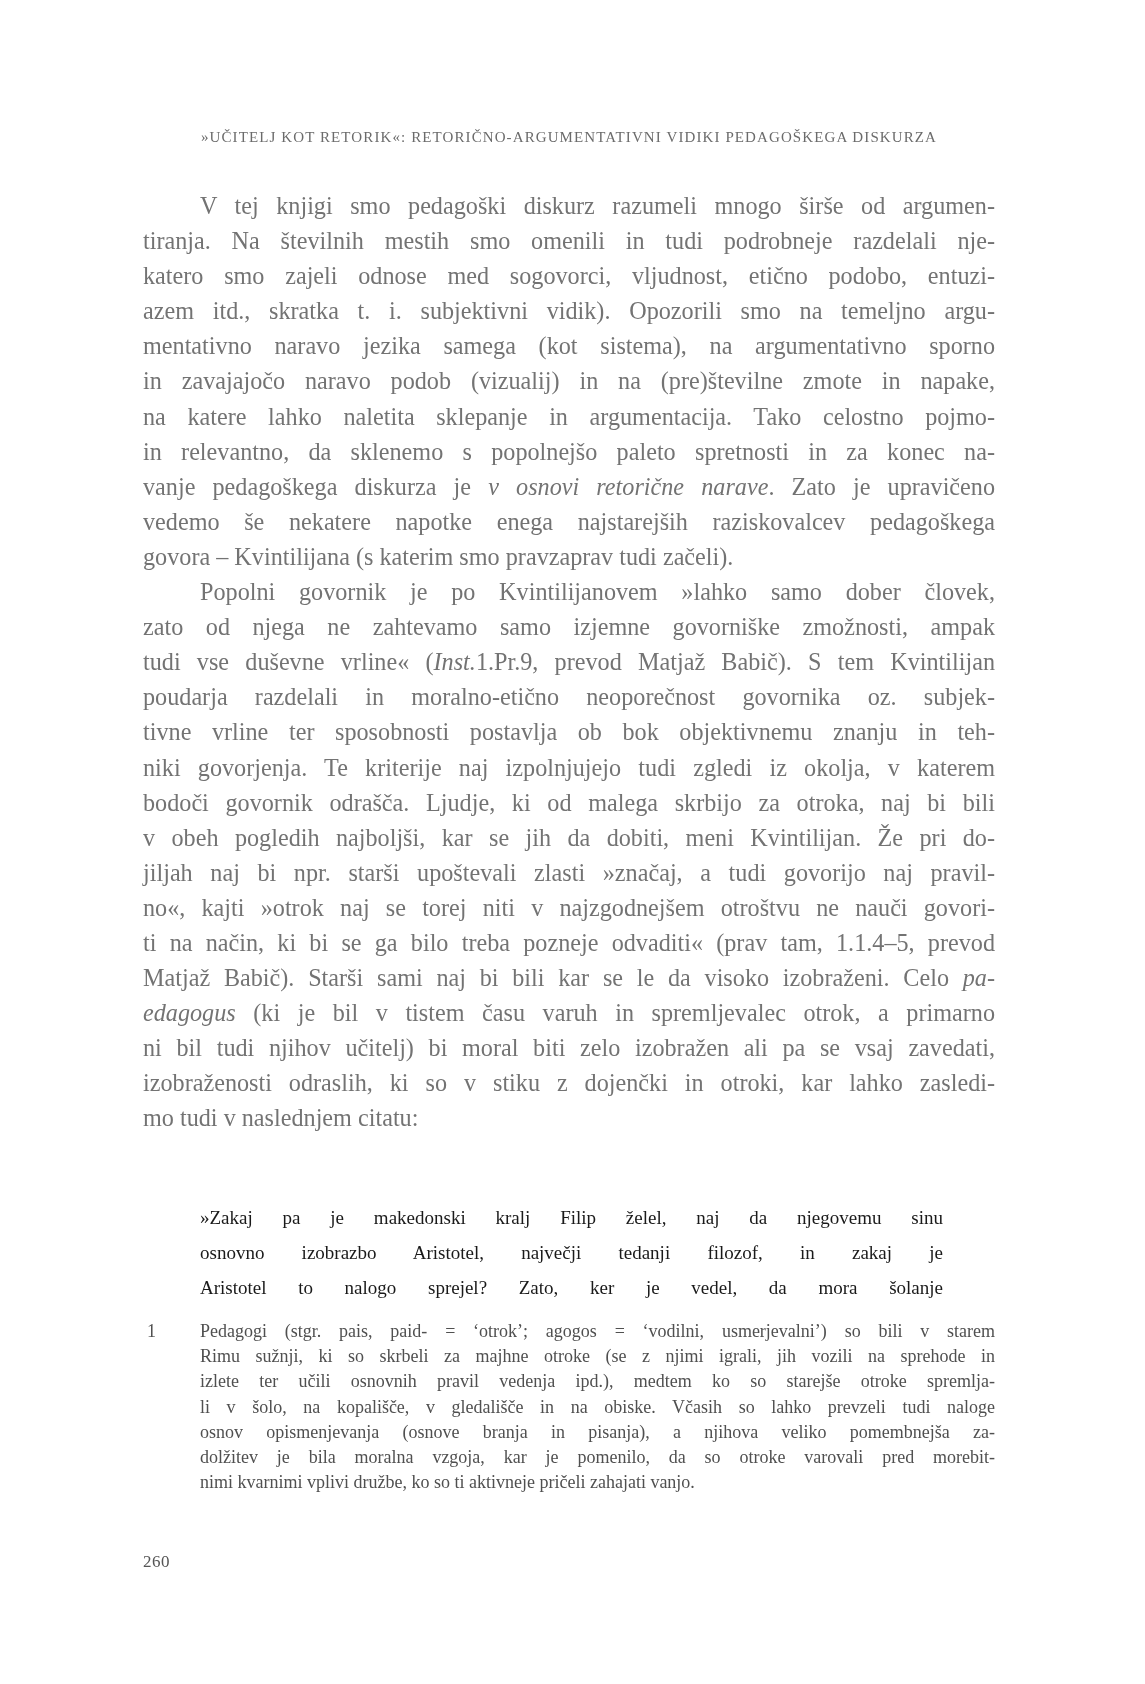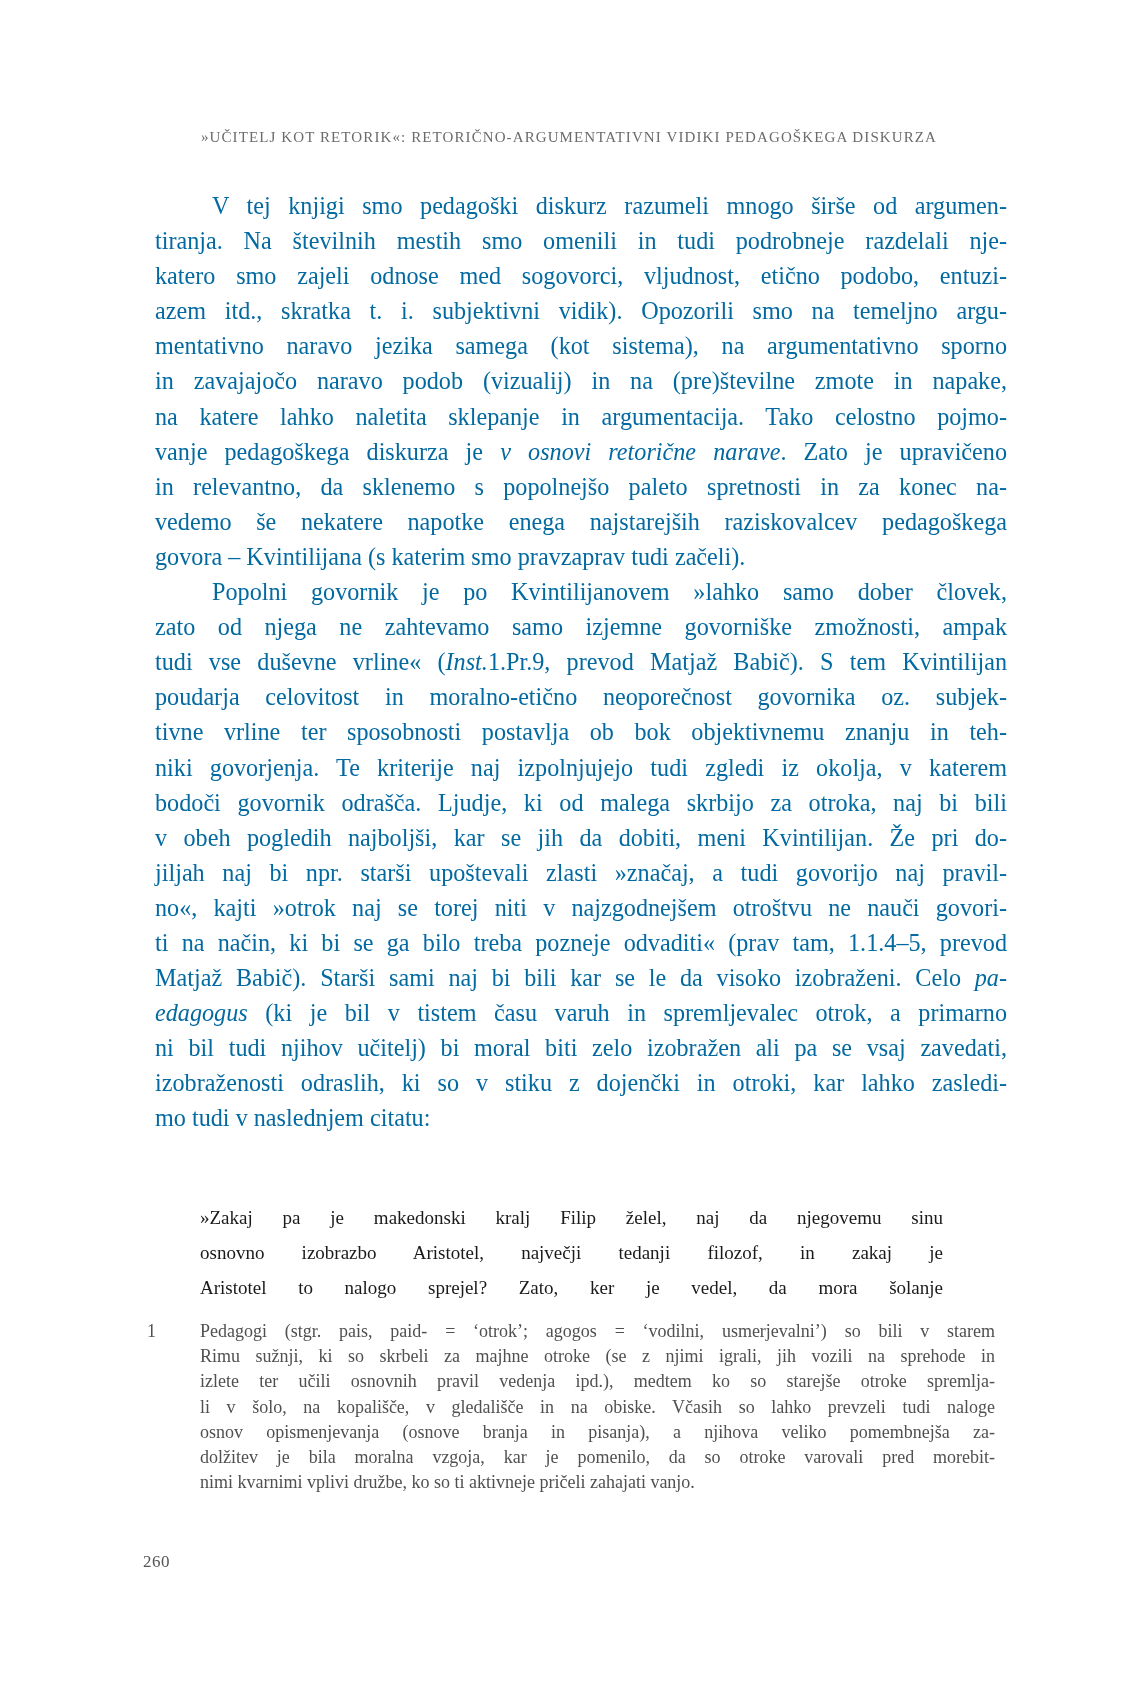--- a/index.html
+++ b/index.html
@@ -4,23 +4,22 @@
 <style>
   html, body { margin:0; padding:0; background:#ffffff; }
   body { width:1145px; height:1684px; position:relative; overflow:hidden; font-family:"Liberation Serif","DejaVu Serif",serif; color:#1e1e1e; }
   .running-head {
     position:absolute; left:143px; width:852px; top:129px;
     text-align:center; font-size:15px; letter-spacing:1.1px; color:#6b6b6b;
     white-space:nowrap;
   }
   .body-text {
     position:absolute; left:143px; width:852px; top:188px;
-    font-size:24.2px; line-height:35.1px; text-align:justify; color:#0369a1;
+    font-size:24.2px; line-height:35.1px; text-align:justify; color:#737373;
     hyphens:manual;
-    margin-left:12px;
   }
   .line { display:block; text-align:justify; text-align-last:justify; white-space:nowrap; }
   .line.last { text-align-last:left; }
   .quote {
     position:absolute; left:200px; width:743px; top:1200px;
     font-size:19px; line-height:35.1px; color:#1a1a1a;
   }
   .footnote {
     position:absolute; left:143px; width:852px; top:1319px;
     font-size:18px; line-height:25.2px; color:#505050;
@@ -40,30 +39,30 @@
 
 <div class="body-text">
   <div>
     <span class="line" style="padding-left:57px">V tej knjigi smo pedagoški diskurz razumeli mnogo širše od argumen-</span>
     <span class="line">tiranja. Na številnih mestih smo omenili in tudi podrobneje razdelali nje-</span>
     <span class="line">katero smo zajeli odnose med sogovorci, vljudnost, etično podobo, entuzi-</span>
     <span class="line">azem itd., skratka t. i. subjektivni vidik). Opozorili smo na temeljno argu-</span>
     <span class="line">mentativno naravo jezika samega (kot sistema), na argumentativno sporno</span>
     <span class="line">in zavajajočo naravo podob (vizualij) in na (pre)številne zmote in napake,</span>
     <span class="line">na katere lahko naletita sklepanje in argumentacija. Tako celostno pojmo-</span>
+    <span class="line">in relevantno, da sklenemo s popolnejšo paleto spretnosti in za konec na-</span>
     <span class="line"><span>vanje pedagoškega diskurza je </span><em>v osnovi retorične narave</em><span>. Zato je upravičeno</span></span>
-    <span class="line">in relevantno, da sklenemo s popolnejšo paleto spretnosti in za konec na-</span>
     <span class="line">vedemo še nekatere napotke enega najstarejših raziskovalcev pedagoškega</span>
     <span class="line last">govora – Kvintilijana (s katerim smo pravzaprav tudi začeli).</span>
   </div>
   <div>
     <span class="line" style="padding-left:57px">Popolni govornik je po Kvintilijanovem »lahko samo dober človek,</span>
     <span class="line">zato od njega ne zahtevamo samo izjemne govorniške zmožnosti, ampak</span>
     <span class="line"><span>tudi vse duševne vrline« (</span><em>Inst.</em><span>1.Pr.9, prevod Matjaž Babič). S tem Kvintilijan</span></span>
-    <span class="line">poudarja celovitost in moralno-etično neoporečnost govornika oz. subjek-</span>
+    <span class="line">poudarja razdelali in moralno-etično neoporečnost govornika oz. subjek-</span>
     <span class="line">tivne vrline ter sposobnosti postavlja ob bok objektivnemu znanju in teh-</span>
     <span class="line">niki govorjenja. Te kriterije naj izpolnjujejo tudi zgledi iz okolja, v katerem</span>
     <span class="line">bodoči govornik odrašča. Ljudje, ki od malega skrbijo za otroka, naj bi bili</span>
     <span class="line">v obeh pogledih najboljši, kar se jih da dobiti, meni Kvintilijan. Že pri do-</span>
     <span class="line">jiljah naj bi npr. starši upoštevali zlasti »značaj, a tudi govorijo naj pravil-</span>
     <span class="line">no«, kajti »otrok naj se torej niti v najzgodnejšem otroštvu ne nauči govori-</span>
     <span class="line">ti na način, ki bi se ga bilo treba pozneje odvaditi« (prav tam, 1.1.4–5, prevod</span>
     <span class="line"><span>Matjaž Babič). Starši sami naj bi bili kar se le da visoko izobraženi. Celo </span><em>pa-</em></span>
     <span class="line"><em>edagogus</em><span> (ki je bil v tistem času varuh in spremljevalec otrok, a primarno</span></span>
     <span class="line">ni bil tudi njihov učitelj) bi moral biti zelo izobražen ali pa se vsaj zavedati,</span>

